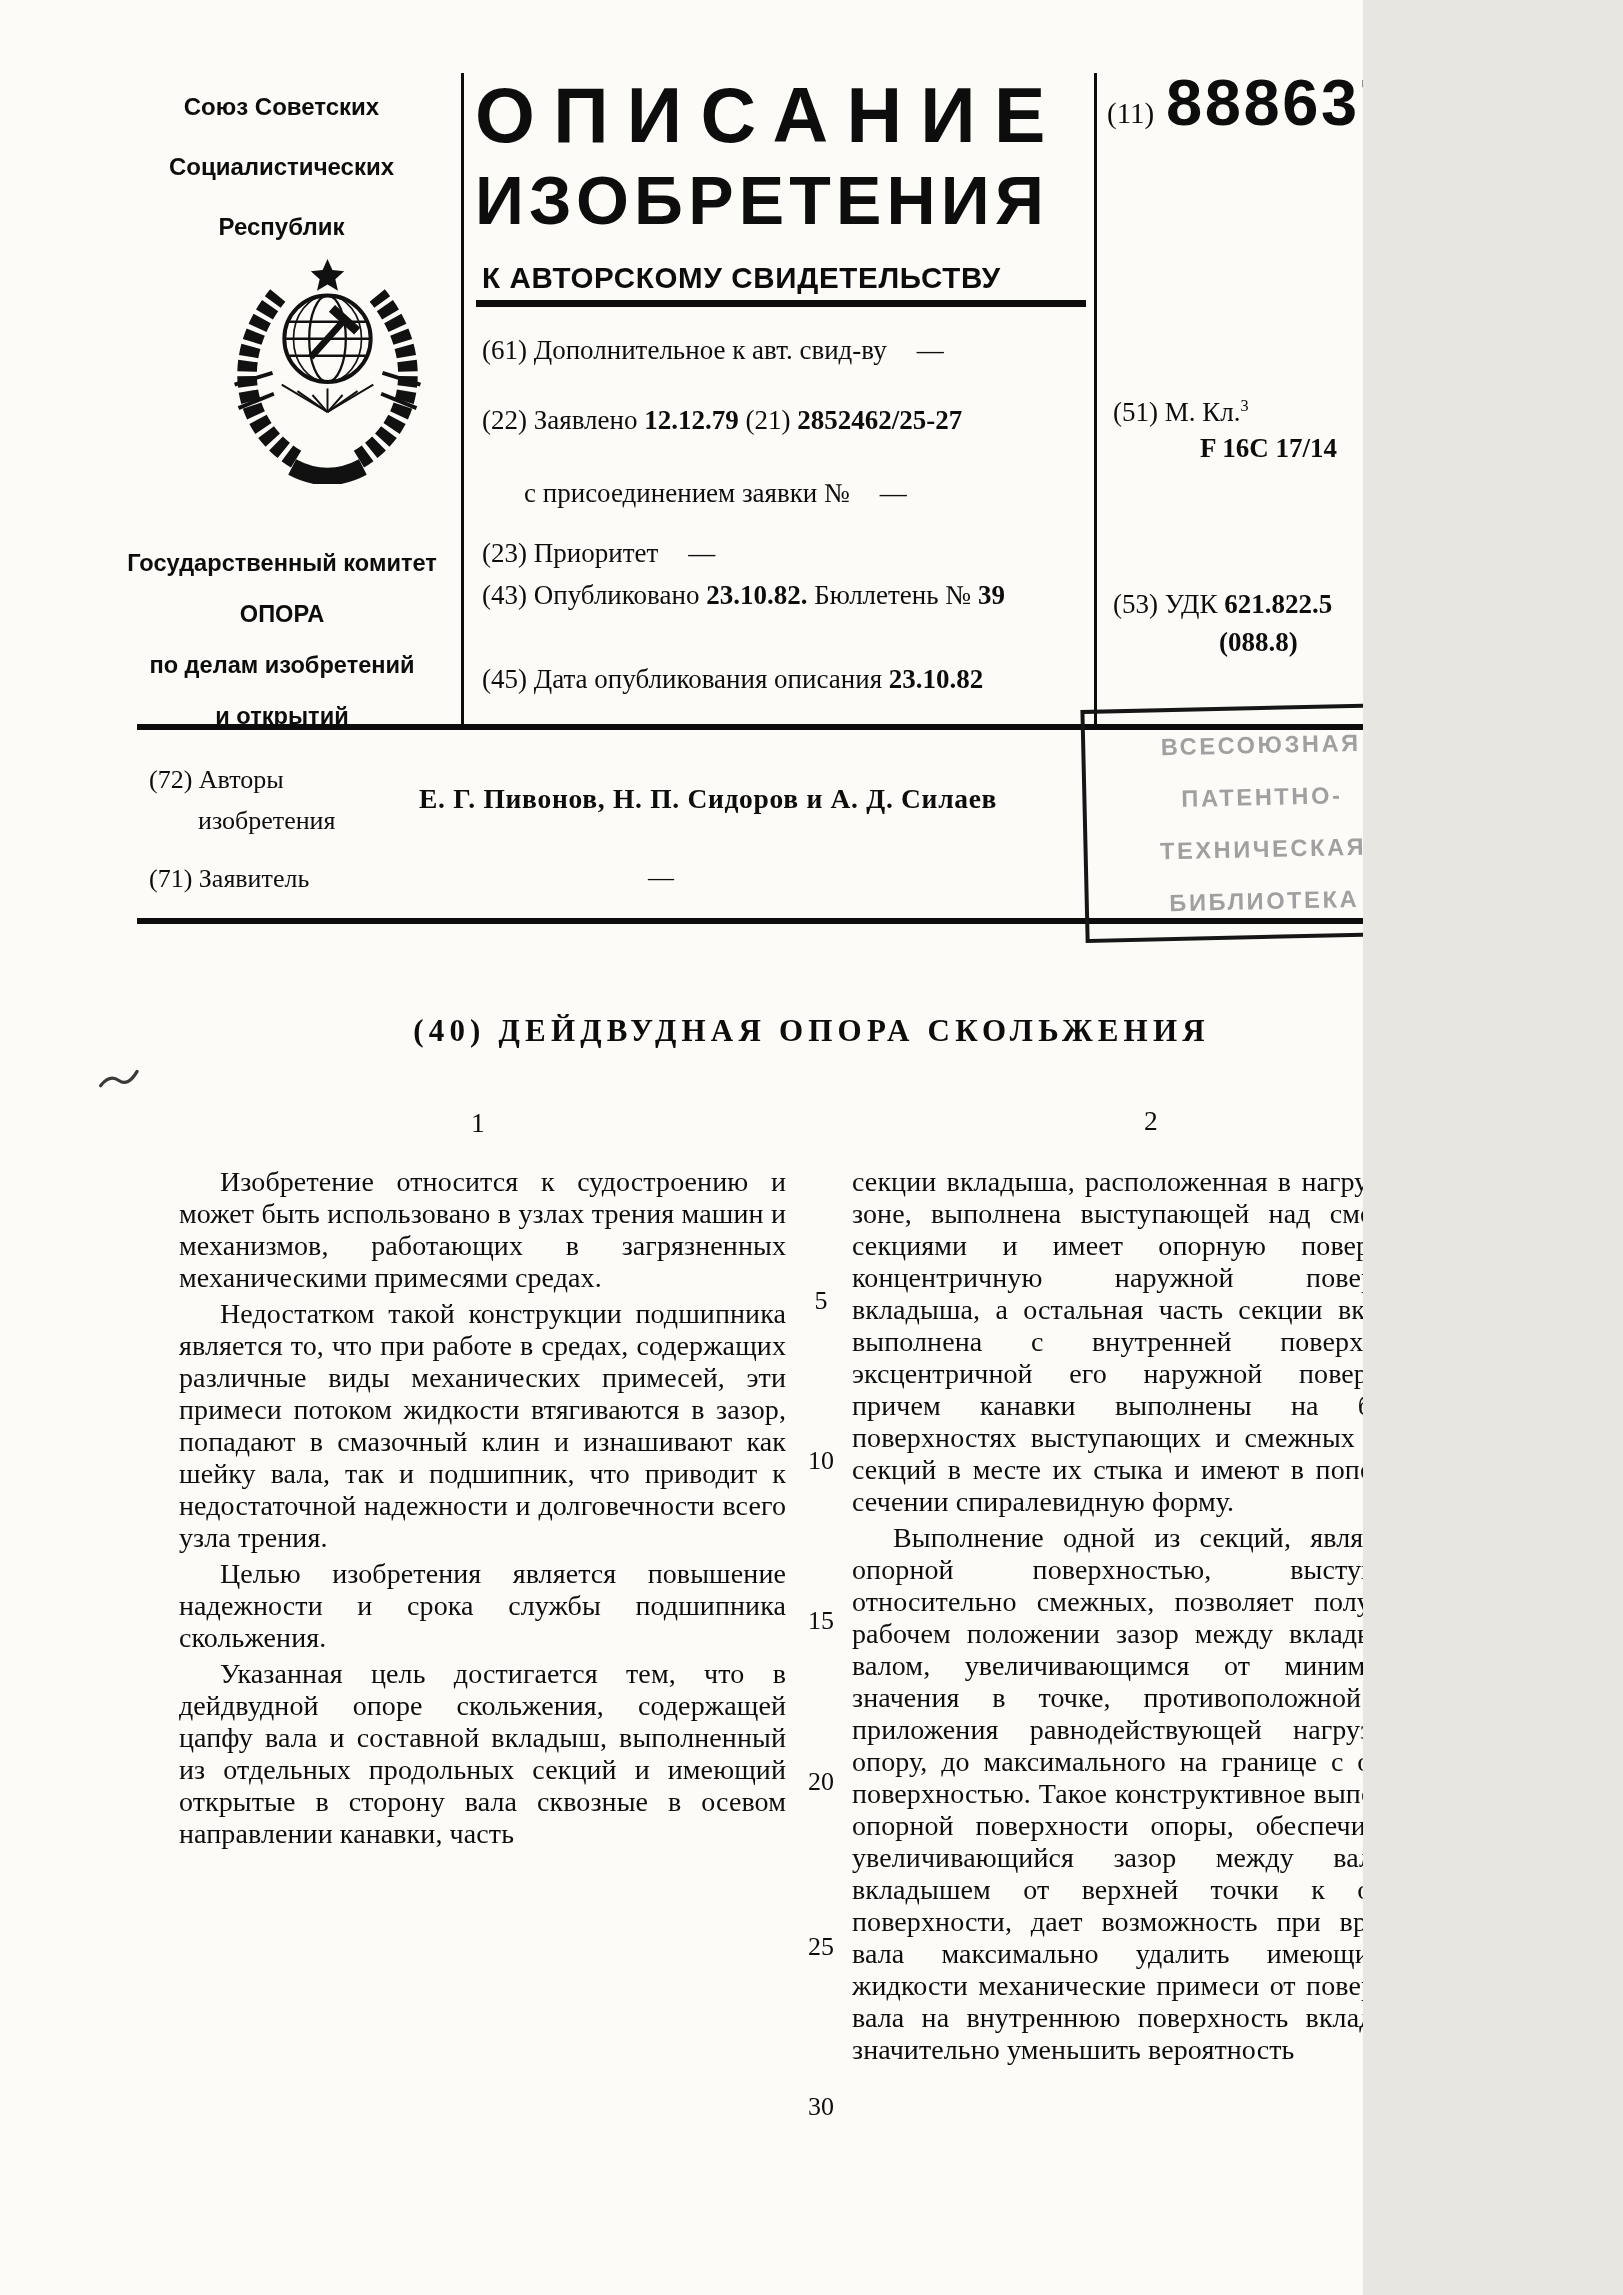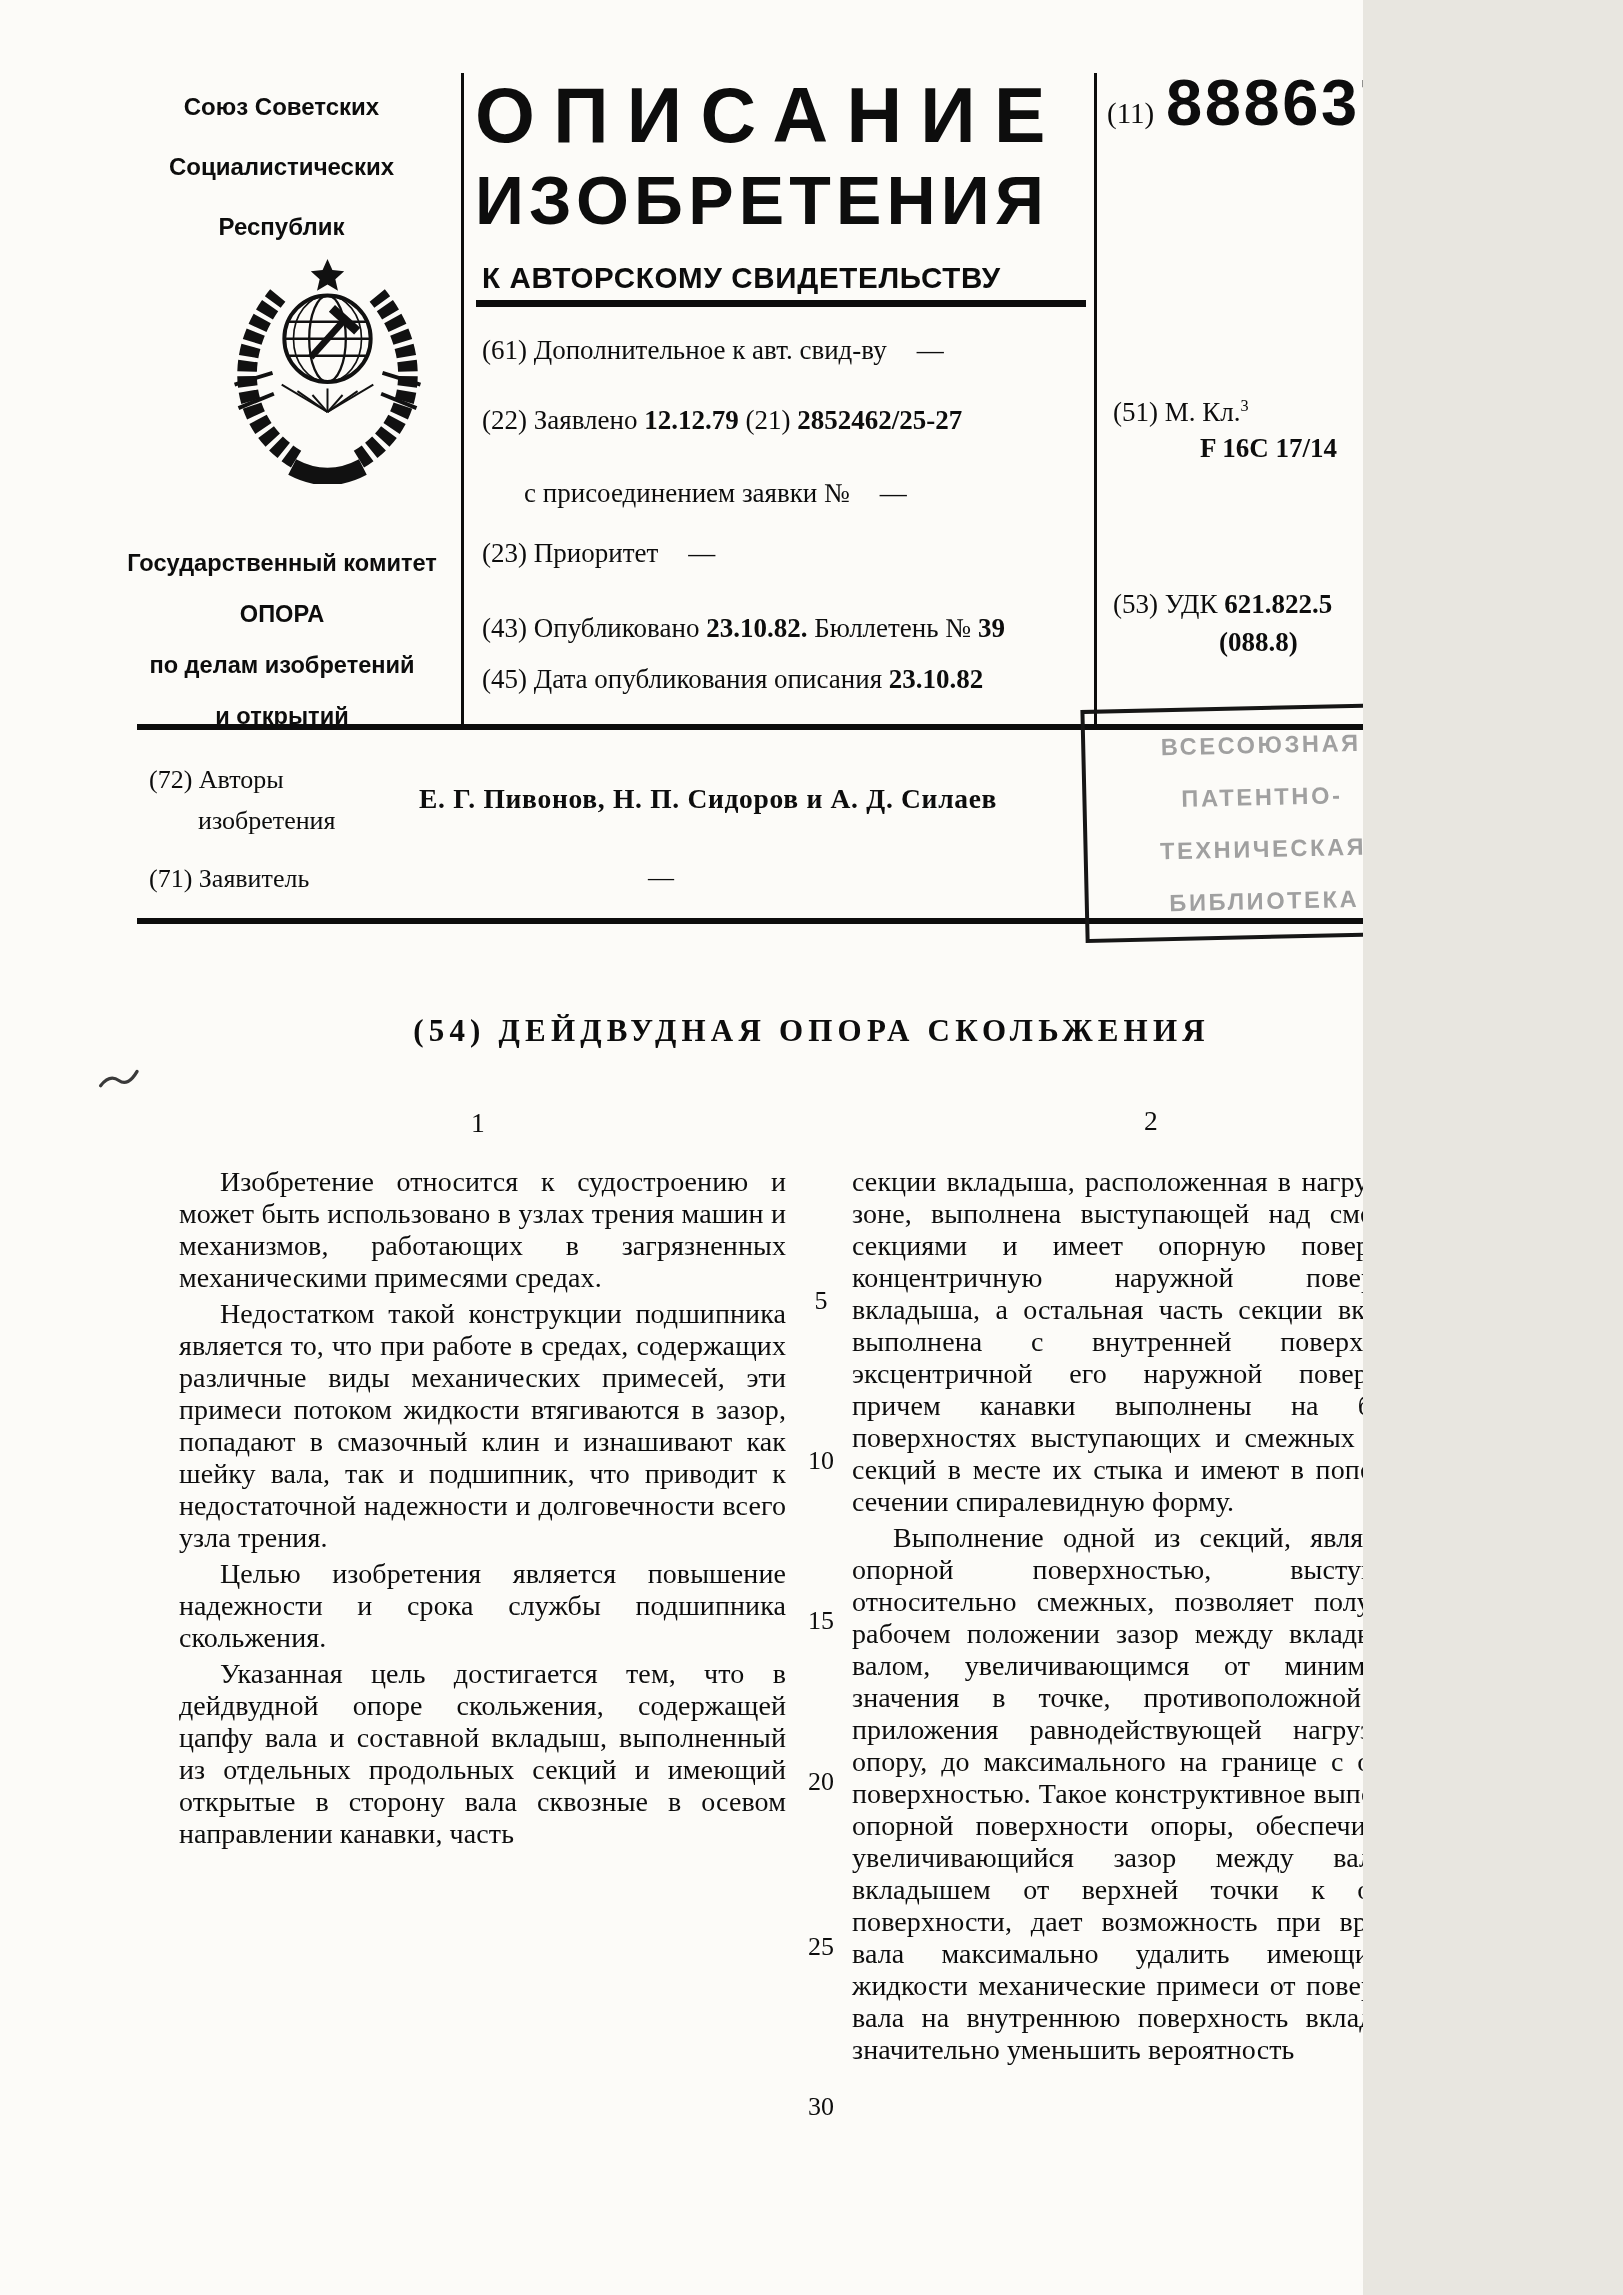--- a/index.html
+++ b/index.html
@@ -130,21 +130,21 @@
   </div>
   <div class="abs bib" style="left:482px;top:405px">
     <span>(22) Заявлено </span><b>12.12.79</b><span> (21) </span><b>2852462/25-27</b>
   </div>
   <div class="abs bib" style="left:524px;top:478px">
     <span>с присоединением заявки №</span><span class="dash">—</span>
   </div>
   <div class="abs bib" style="left:482px;top:538px">
     <span>(23) Приоритет</span><span class="dash">—</span>
   </div>
-  <div class="abs bib" style="left:482px;top:613px">
+  <div class="abs bib" style="left:482px;top:580px">
     <span>(43) Опубликовано </span><b>23.10.82.</b><span> Бюллетень № </span><b>39</b>
   </div>
   <div class="abs bib" style="left:482px;top:664px">
     <span>(45) Дата опубликования описания </span><b>23.10.82</b>
   </div>
 
   <div class="abs bib" style="left:1113px;top:397px">
     <span>(51) М. Кл.</span><sup>3</sup>
   </div>
   <div class="abs bib b" style="left:1200px;top:433px">F 16C 17/14</div>
@@ -163,21 +163,21 @@
   <div class="abs auth" style="left:648px;top:863px">—</div>
 
   <div class="abs stamp">
     <div class="stamp-text pre">ВСЕСОЮЗНАЯ
 ПАТЕНТНО-
 ТЕХНИЧЕСКАЯ
 БИБЛИОТЕКА</div>
     <div class="stamp-num">13</div>
   </div>
 
-  <div class="abs title54 center">(54) ДЕЙДВУДНАЯ ОПОРА СКОЛЬЖЕНИЯ</div>
+  <div class="abs title54 center">(40) ДЕЙДВУДНАЯ ОПОРА СКОЛЬЖЕНИЯ</div>
 
   <svg class="abs penmark" width="43" height="29" viewBox="0 0 66 44">
     <path d="M4 30 q14 -18 28 -8 t28 -14" fill="none" stroke="#3a3a3a" stroke-width="5" stroke-linecap="round"></path>
   </svg>
 
   <div class="abs colnum" style="left:471px;top:1107px">1</div>
   <div class="abs colnum" style="left:1144px;top:1105px">2</div>
 
   <div class="abs bodycol col1">
       <p>Изобретение относится к судостроению и может быть использовано в узлах трения машин и механизмов, работающих в загрязненных механическими примесями средах.</p>

